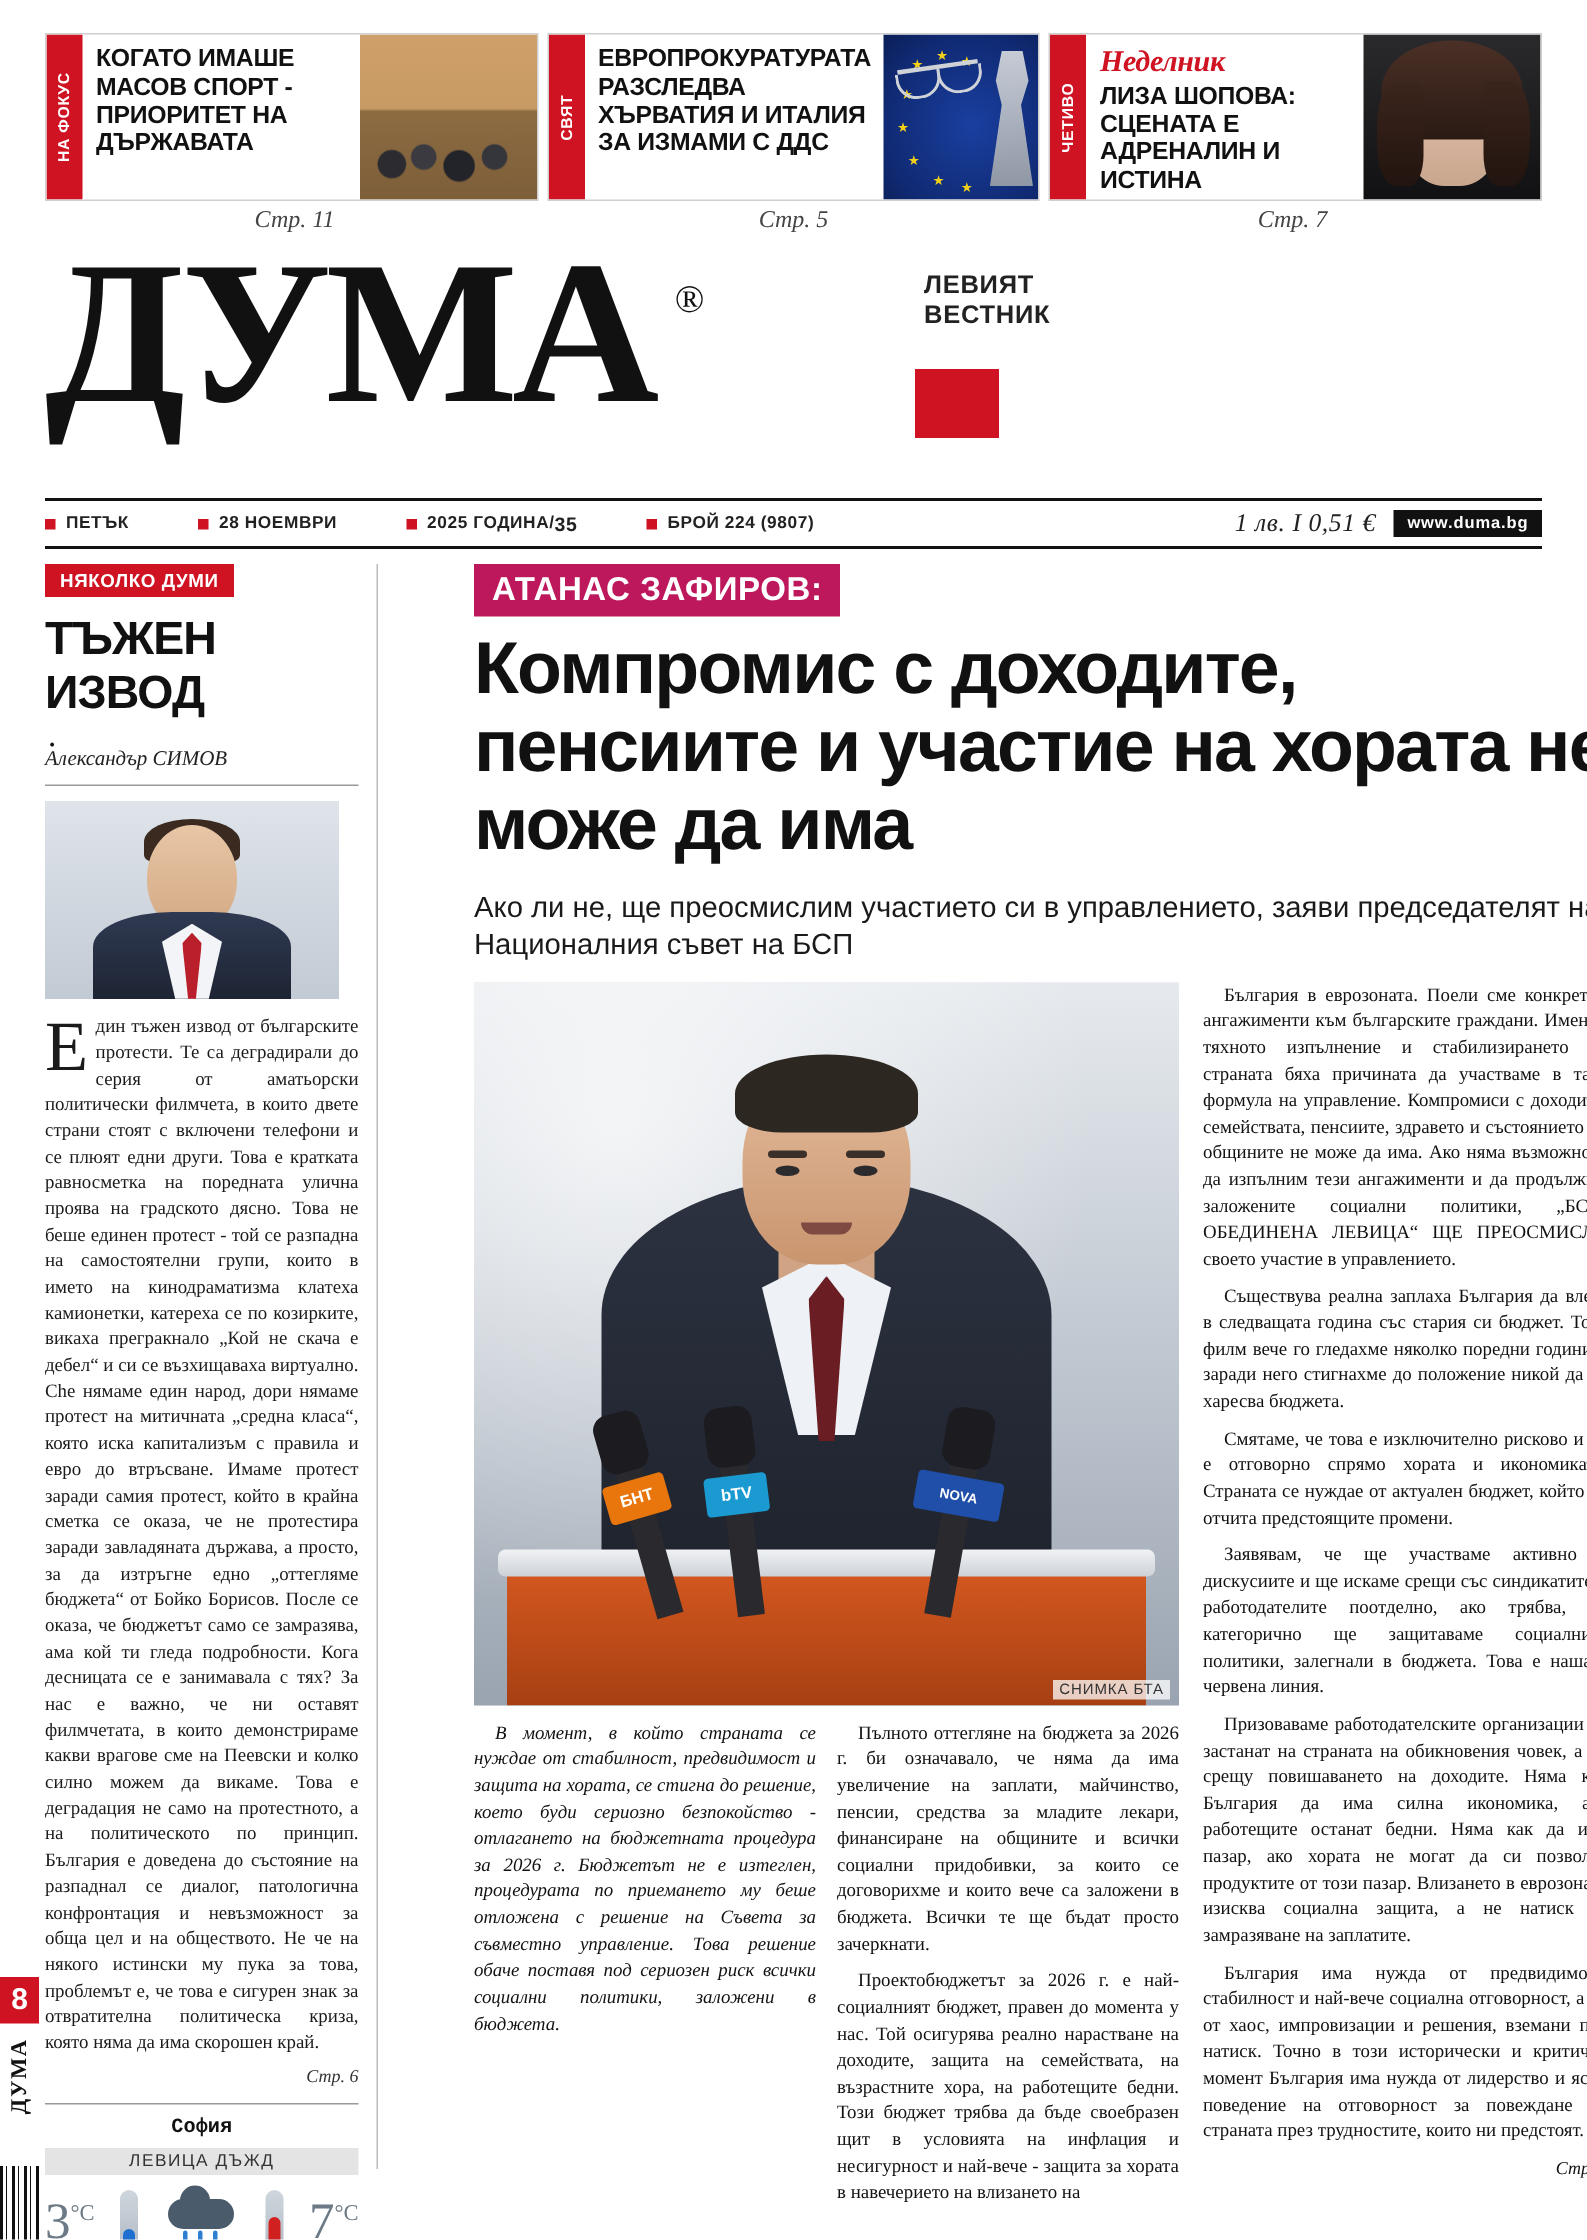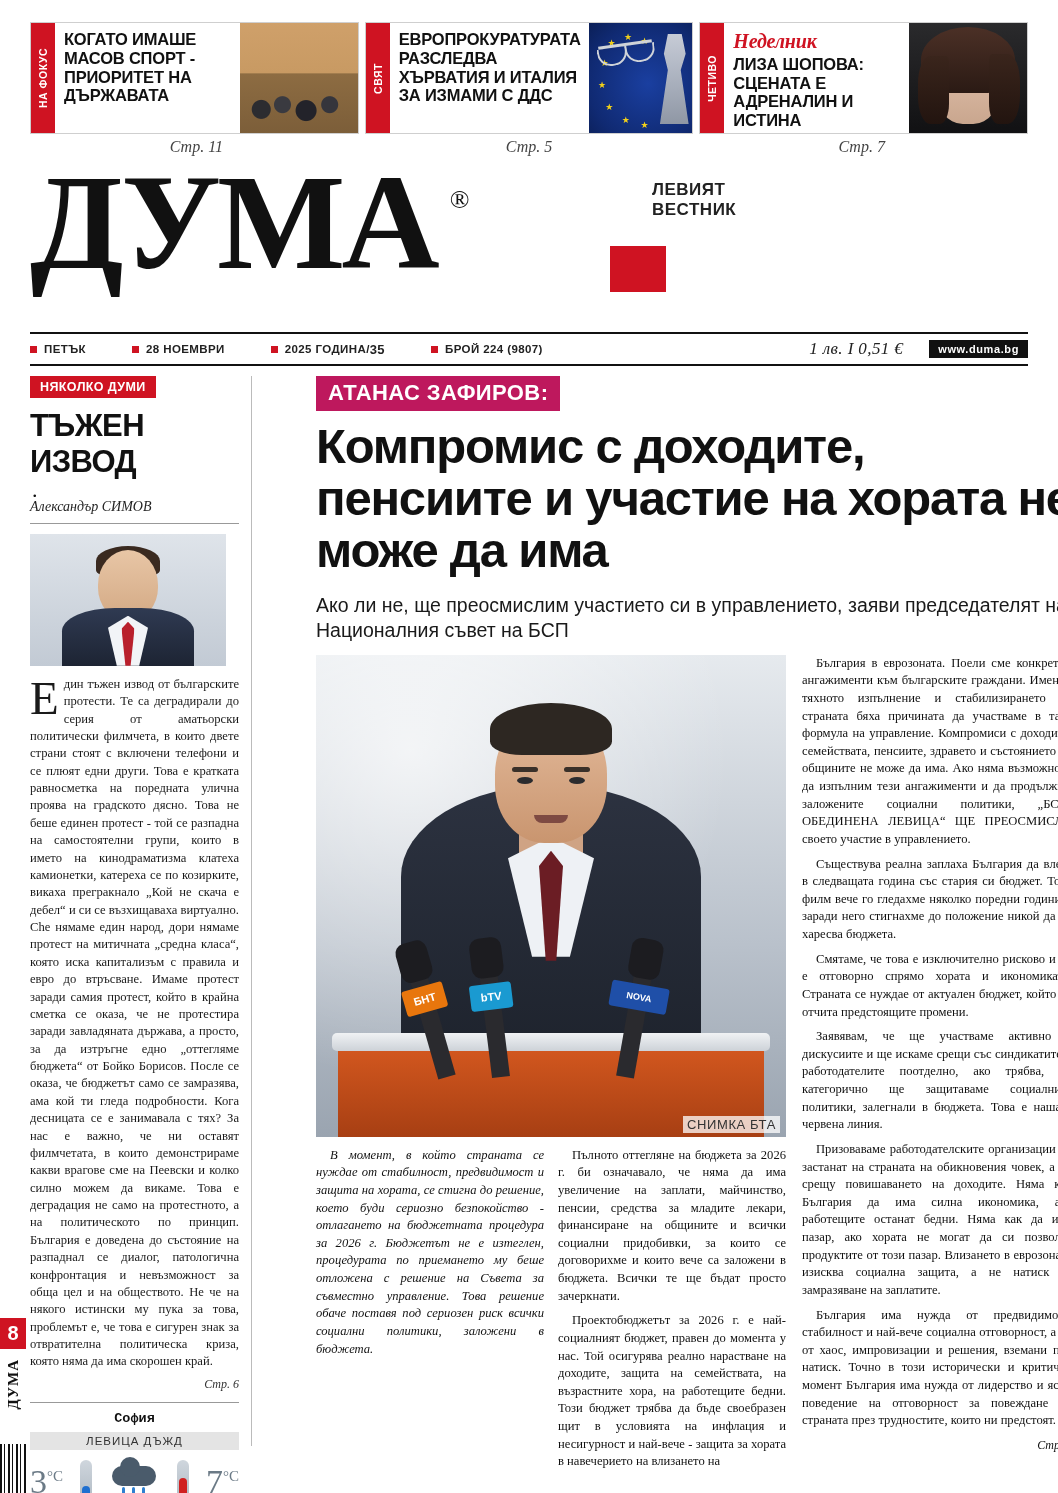--- a/index.html
+++ b/index.html
@@ -227,21 +227,21 @@
   .logo-red {
     position: absolute;
     left: 580px;
     top: 88px;
     width: 56px;
     height: 46px;
     background: #cf1322;
   }
   .sub-left {
     position: absolute;
-    left: 622px;
+    left: 586px;
     top: 22px;
     font-family: "Liberation Sans", sans-serif;
     font-size: 17px;
     font-weight: 600;
     line-height: 1.2;
     color: #222;
     letter-spacing: .5px;
   }
   .promo {
     position: absolute;
@@ -310,21 +310,21 @@
     background: #cf1322;
     margin-right: 7px;
   }
   .mast-info .year b { font-size: 13px; }
   .mast-info .price {
     margin-left: auto;
     font-family: "Liberation Serif", serif;
     font-style: italic;
     font-weight: normal;
     font-size: 17px;
-    margin-right: 26px;
+    margin-right: 12px;
   }
   .mast-info .site {
     background: #111;
     color: #fff;
     font-family: "Liberation Sans", sans-serif;
     font-size: 11px;
     font-weight: bold;
     padding: 3px 9px;
     letter-spacing: .6px;
   }
@@ -757,21 +757,21 @@
   .mic1 .lbl { background: #e8760d; }
   .mic2 { left: 176px; transform: rotate(-7deg); }
   .mic2 .lbl { background: #1a9ad1; }
   .mic3 { left: 300px; transform: rotate(10deg); }
   .mic3 .lbl { background: #1f4fa8; width: 58px; left: -20px; font-size: 9px;}
   .photo-credit {
     position: absolute;
     right: 6px;
     bottom: 4px;
     font-family: "Liberation Sans", sans-serif;
-    font-size: 13px;
+    font-size: 10px;
     letter-spacing: .6px;
     color: #333;
     background: rgba(255,255,255,.75);
     padding: 1px 4px;
   }
   .bcol {
     flex: 1 1 0;
     font-family: "Liberation Serif", serif;
     font-size: 12.6px;
     line-height: 1.4;

